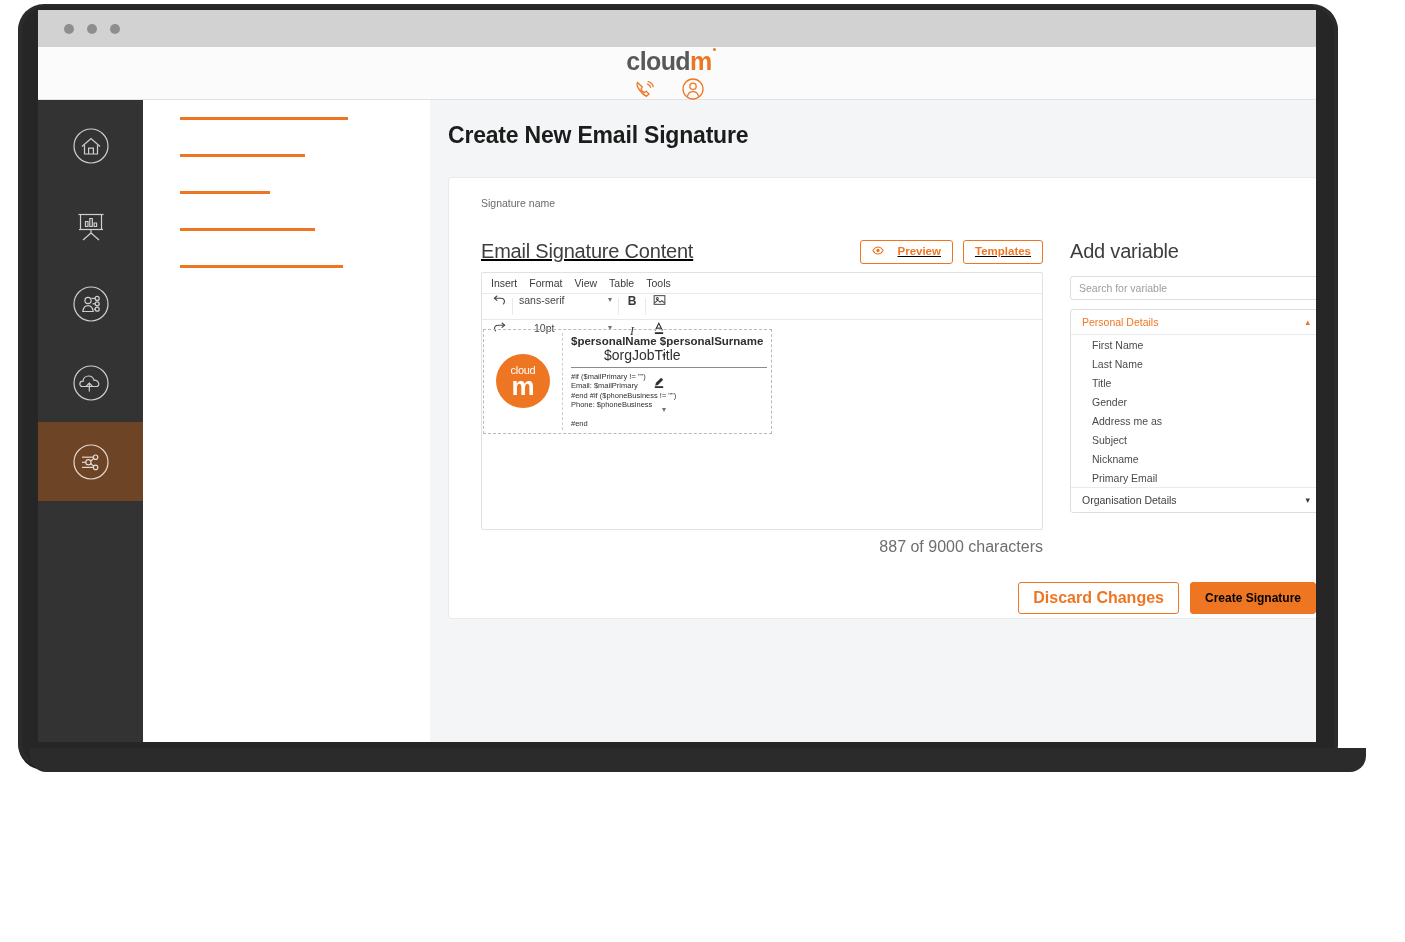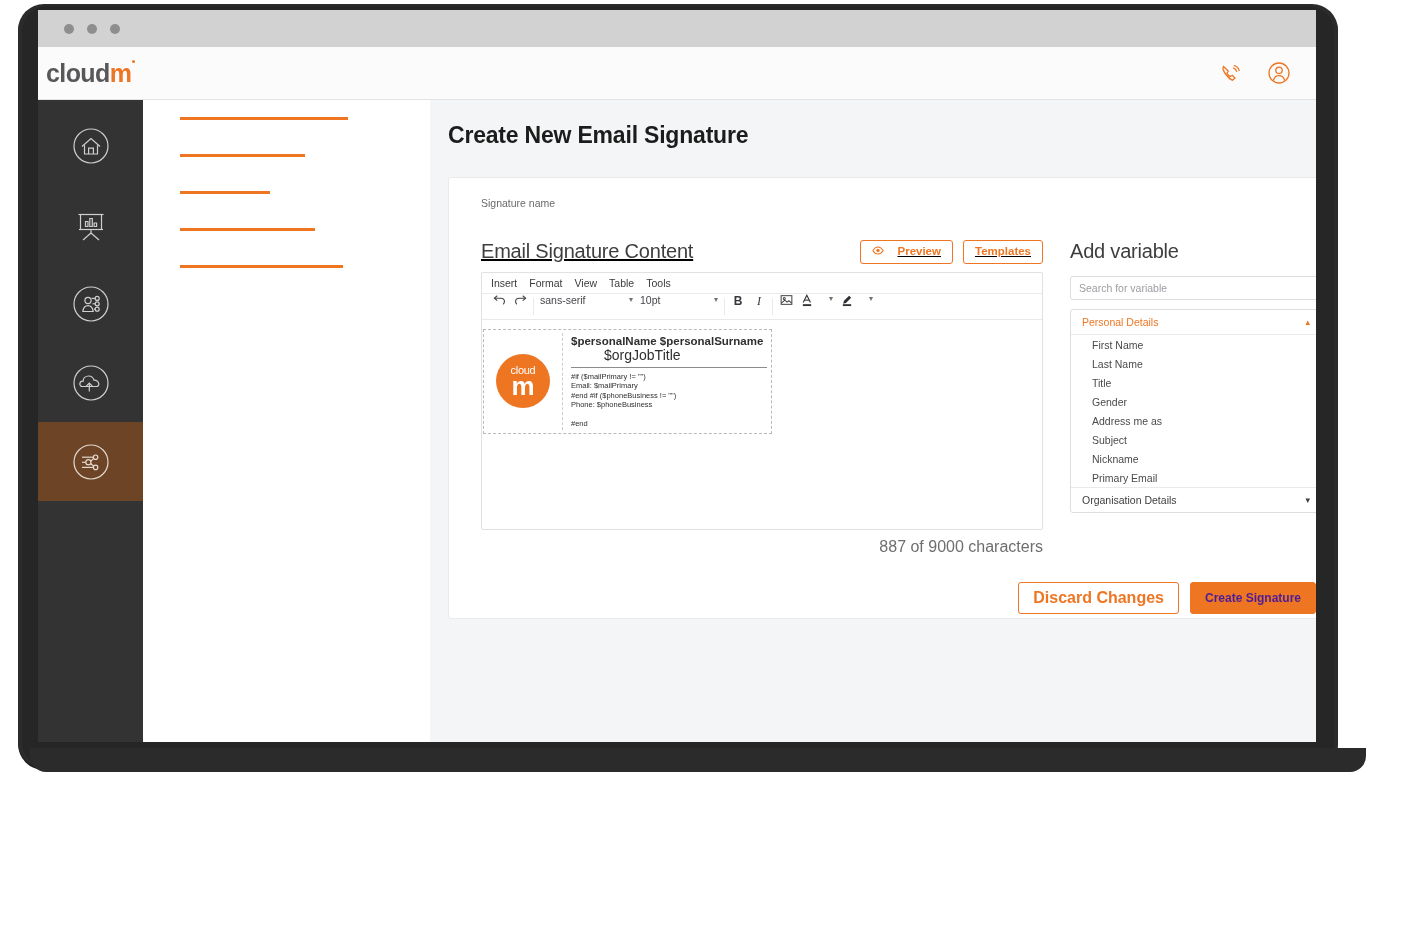--- a/index.html
+++ b/index.html
@@ -71,20 +71,21 @@
 
   
   #app-header {
     height: 52px;
     background: #fbfbfb;
     border-bottom: 1px solid #e2e2e2;
     display: flex;
     align-items: center;
     justify-content: space-between;
     padding: 0 24px 0 8px;
+    flex-direction: column;
   }
   #brand-logo {
     font-size: 25px;
     font-weight: bold;
     letter-spacing: -0.6px;
     color: #58585a;
     position: relative;
   }
   #brand-logo .brand-accent { color: #ec7623; }
   #brand-logo .brand-dot {
@@ -254,24 +255,25 @@
     display: flex;
     align-items: center;
     border-bottom: 1px solid #e7e9ec;
     height: 25px;
     padding: 0 4px;
     font-size: 10.5px;
     color: #37393d;
   }
   .tb-group {
     display: flex;
-    align-items: flex-start;
+    align-items: flex-end;
     height: 100%;
     padding: 0 6px;
-    gap: 7px;
+    gap: 16px;
+    flex-direction: column;
   }
   .tb-sep { width: 1px; height: 17px; background: #e7e9ec; }
   .tb-btn {
     cursor: pointer;
     display: flex;
     align-items: center;
     justify-content: center;
     min-width: 14px;
   }
   .tb-select {
@@ -427,21 +429,21 @@
     font-size: 16px;
     font-weight: bold;
     padding: 7px 14px;
     cursor: pointer;
     font-family: "Liberation Sans", sans-serif;
     line-height: 1;
   }
   .footer-btn-solid {
     border: 1px solid #ee7623;
     background: #ee7623;
-    color: #4c1d95;
+    color: #000000;
     border-radius: 3px;
     font-size: 12px;
     font-weight: bold;
     padding: 8px 14px;
     cursor: pointer;
     font-family: "Liberation Sans", sans-serif;
     line-height: 1;
   }
 </style>
 </head>

